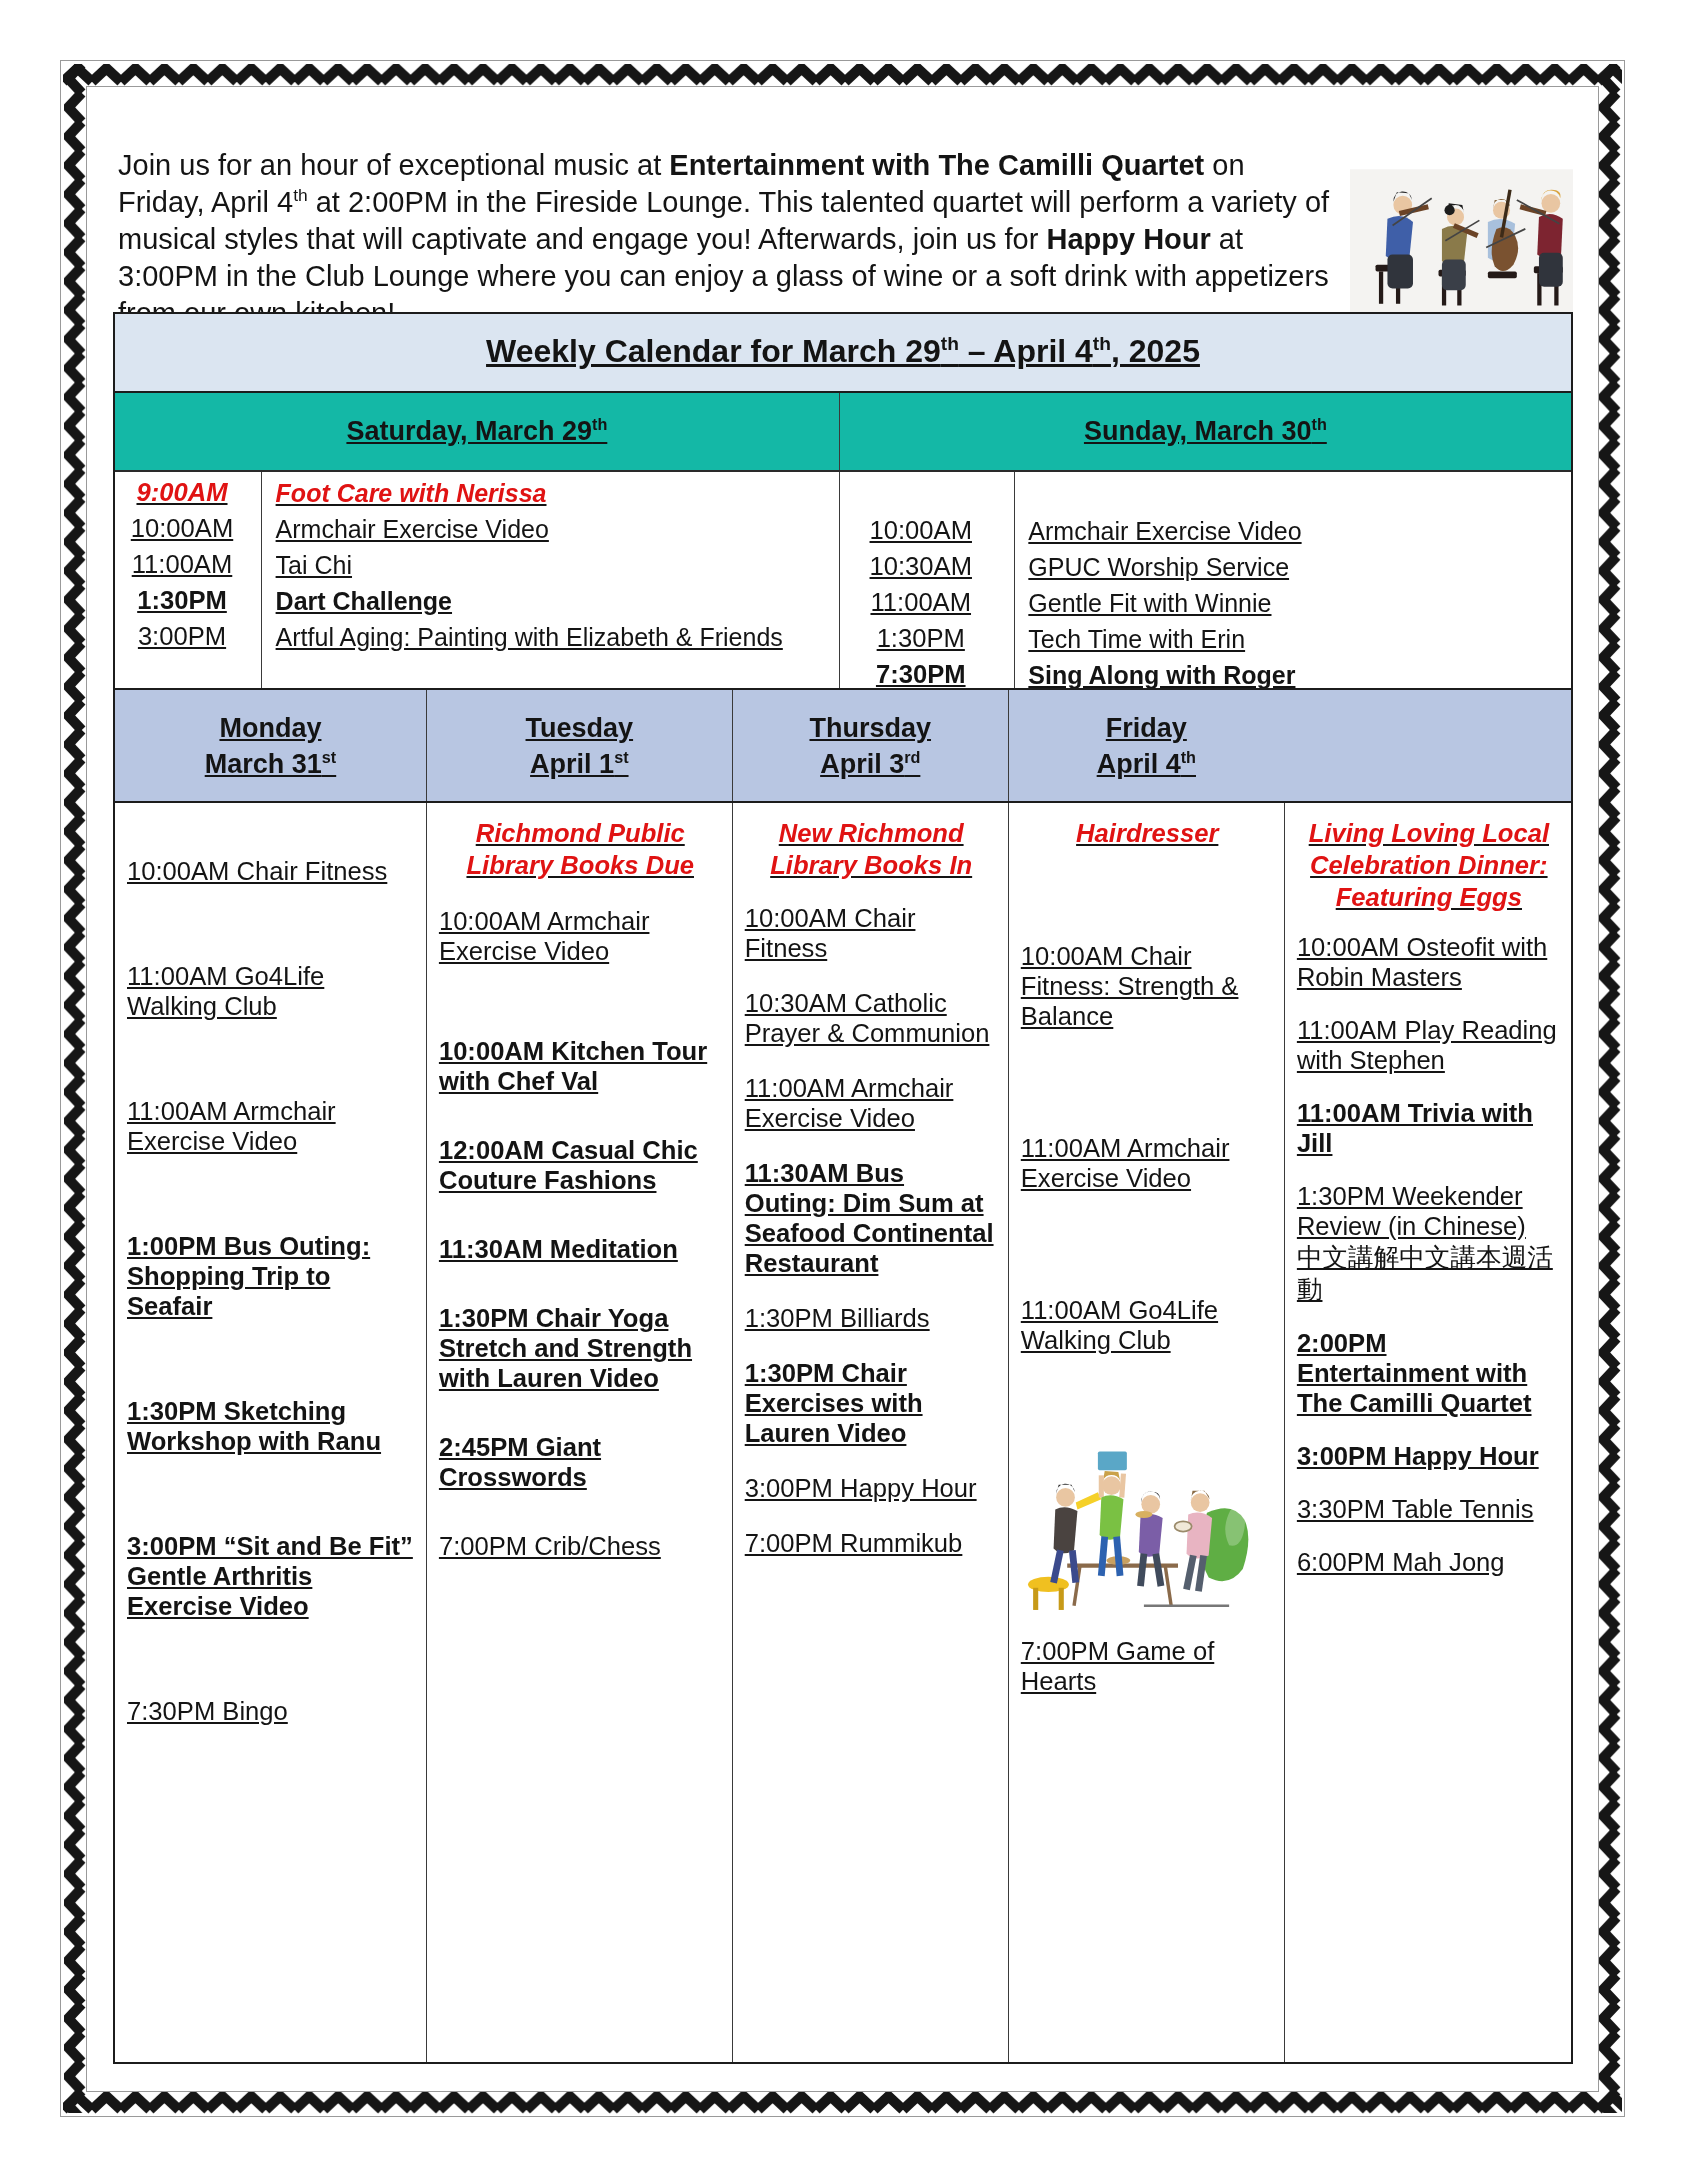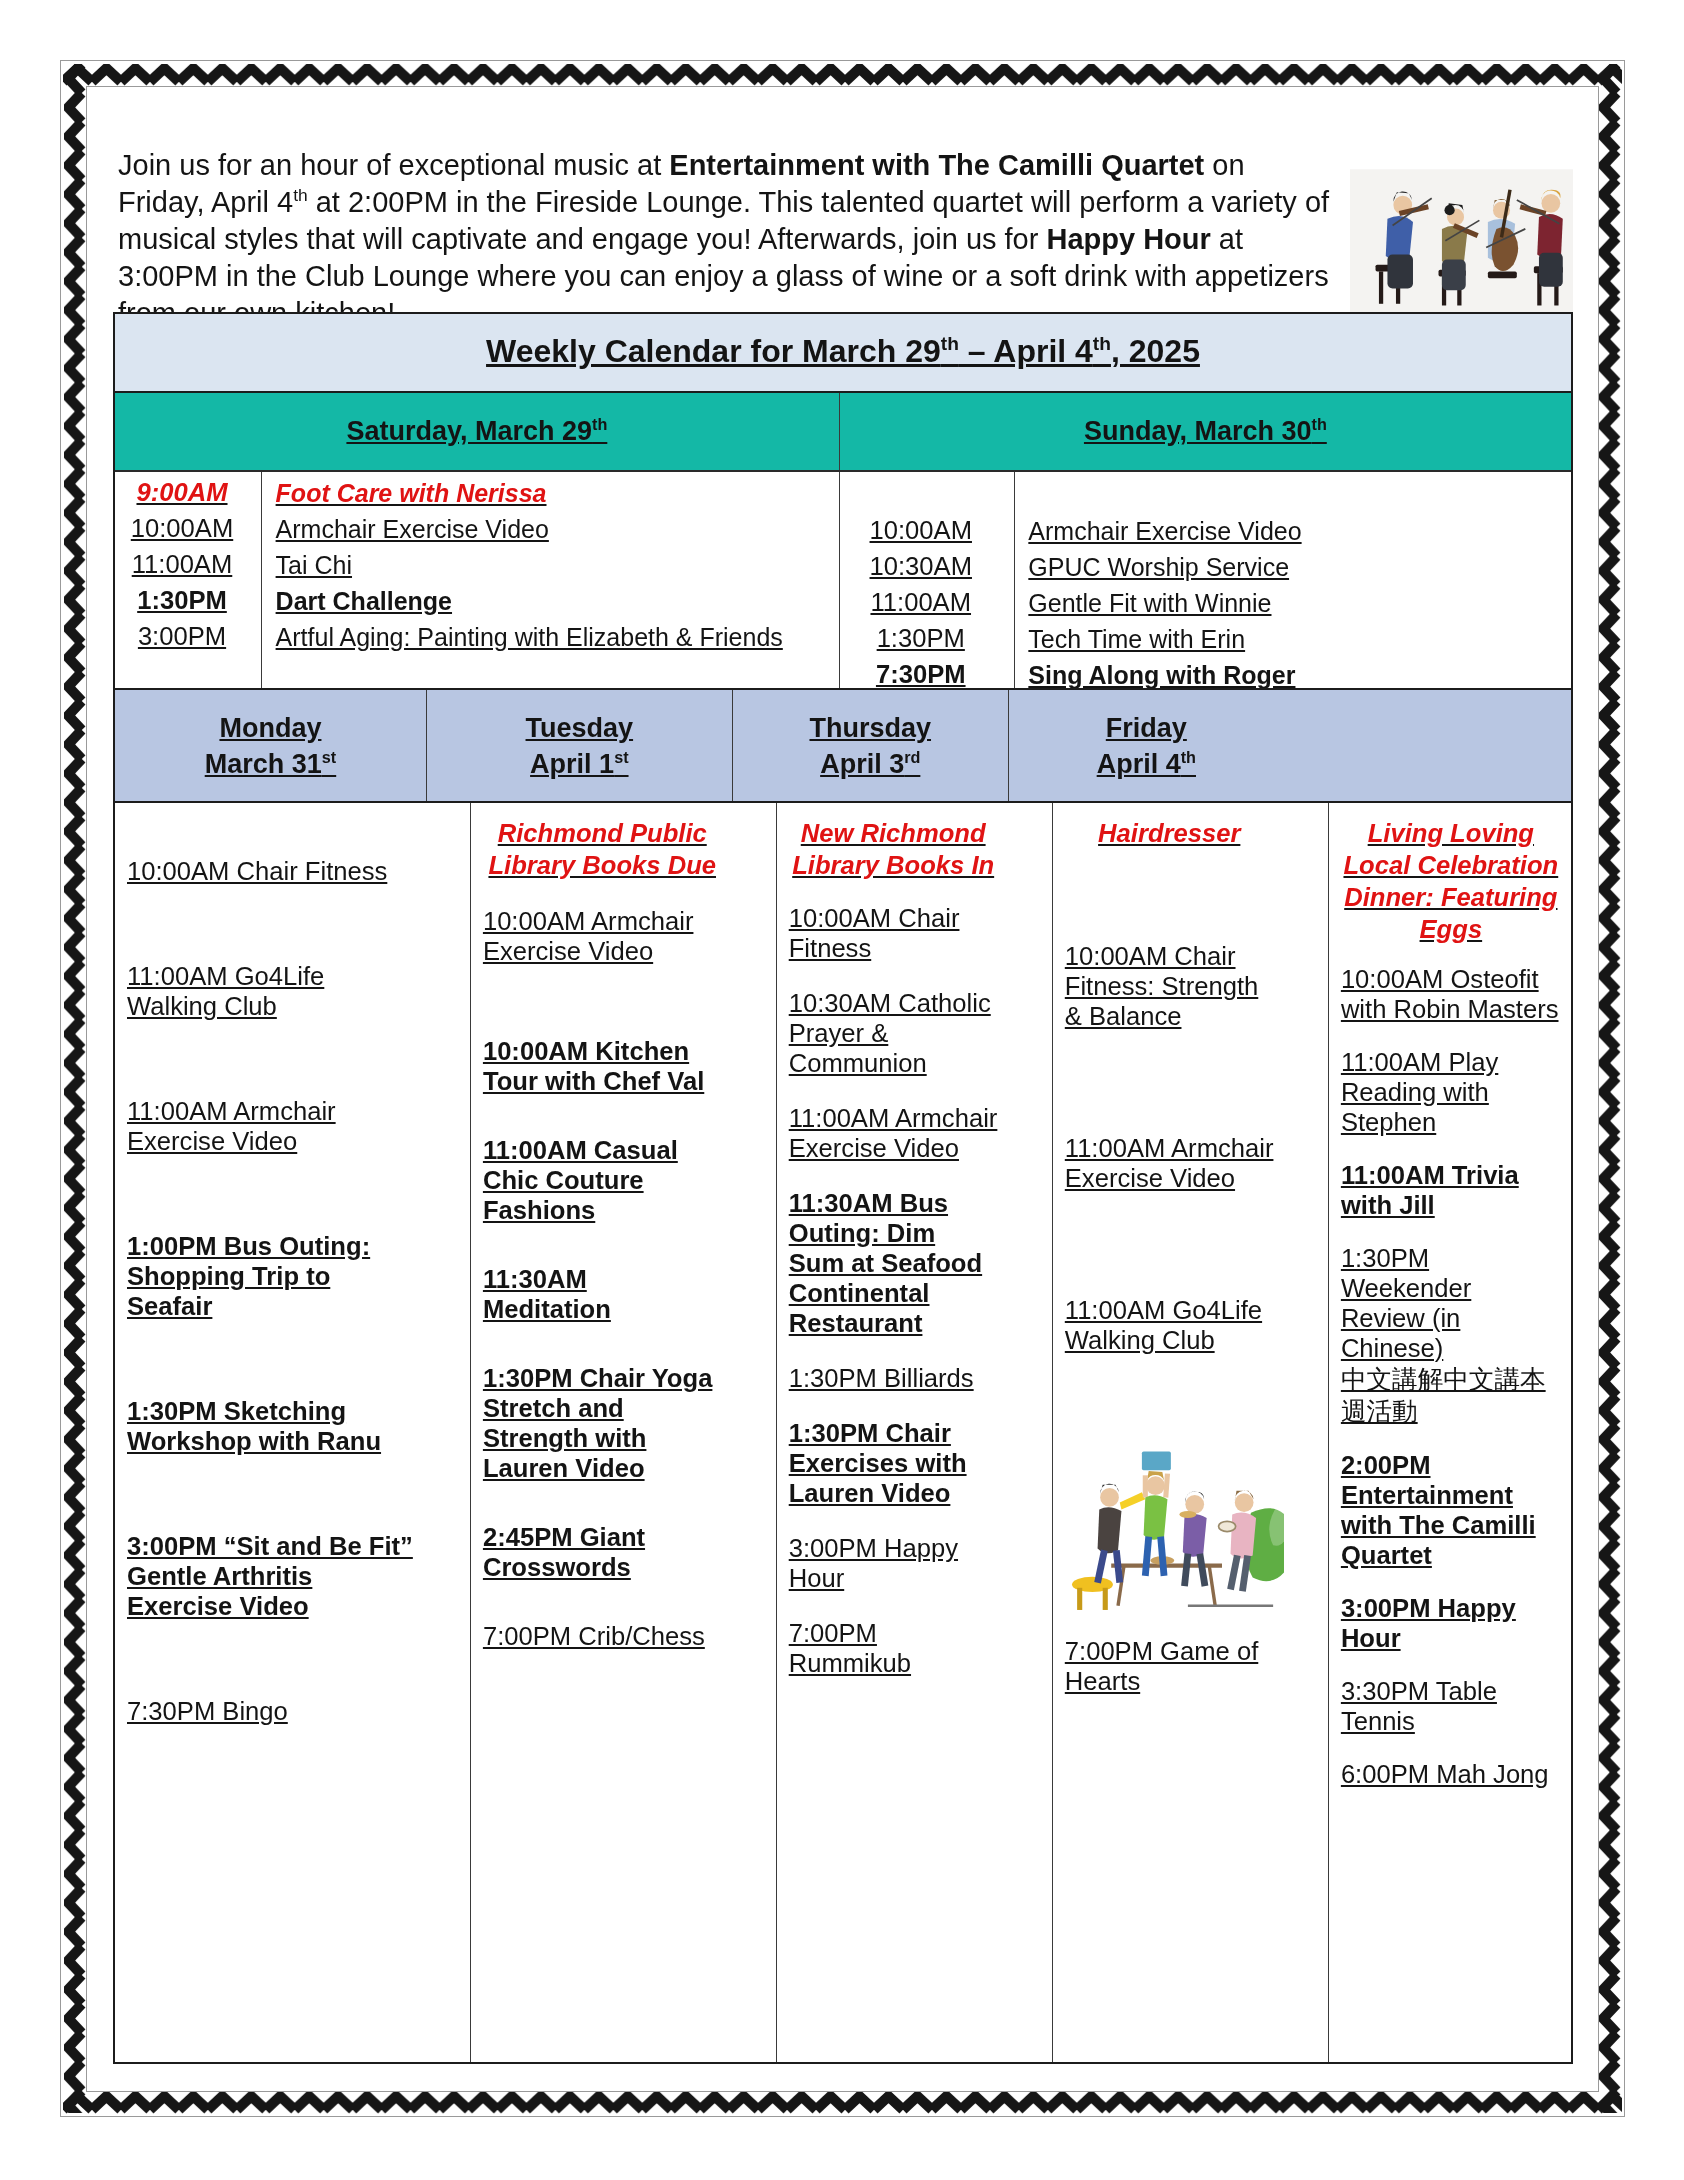--- a/index.html
+++ b/index.html
@@ -45,21 +45,21 @@
   .t-cell{height:36px;line-height:34px;font-size:25.6px;text-align:center;padding-right:12px;}
   .e-cell{min-height:36px;line-height:32px;font-size:25px;padding-top:1.7px;box-sizing:border-box;}
 
   .wd-head{display:grid;grid-template-columns:366fr 360fr 325fr 325fr 338fr;
            background:#b8c6e2;border-bottom:2.6px solid #1c1c1c;height:111px;flex:0 0 auto;}
   .wd-head-cell{font-size:27px;font-weight:700;text-align:center;
                 display:flex;flex-direction:column;justify-content:center;line-height:36px;}
   .wd-head-cell + .wd-head-cell{border-left:1.7px solid #3a3a3a;}
   .wd-body{display:grid;grid-template-columns:366fr 360fr 325fr 325fr 338fr;flex:1 1 auto;}
   .wd-col{padding:8.5px 10.2px 0 12px;overflow:hidden;box-sizing:border-box;}
-  .wd-col + .wd-col{border-left:1.7px solid #3a3a3a;margin-left:44px;}
+  .wd-col + .wd-col{border-left:1.7px solid #3a3a3a;}
 
   .red-head{color:#e01313;font-weight:700;font-style:italic;font-size:25.6px;
             text-align:center;line-height:32px;margin:5.1px 0 25.6px 0;}
   .evt{font-size:25.6px;line-height:30px;margin-bottom:29px;}
   .evt.bold{font-weight:700;}
   .t-cell.bold,.e-cell.bold{font-weight:700;}
   .t-cell.red,.e-cell.red{color:#e01313;font-weight:700;font-style:italic;}
   .cjk{font-size:25.6px;line-height:32px;}
 
   .col-monday{padding-top:53px;}
@@ -241,21 +241,21 @@
             <div class="evt bold">1:30PM Sketching Workshop with Ranu</div>
             <div class="evt bold">3:00PM “Sit and Be Fit” Gentle Arthritis Exercise Video</div>
             <div class="evt">7:30PM Bingo</div>
           </div>
       </div>
       <div class="wd-col col-tuesday">
         <div class="red-head">Richmond Public Library Books Due</div>
         <div>
             <div class="evt">10:00AM Armchair Exercise Video</div>
             <div class="evt bold">10:00AM Kitchen Tour with Chef Val</div>
-            <div class="evt bold">11:00AM Casual Chic Couture Fashions</div>
+            <div class="evt bold">12:00AM Casual Chic Couture Fashions</div>
             <div class="evt bold">11:30AM Meditation</div>
             <div class="evt bold">1:30PM Chair Yoga Stretch and Strength with Lauren Video</div>
             <div class="evt bold">2:45PM Giant Crosswords</div>
             <div class="evt">7:00PM Crib/Chess</div>
           </div>
       </div>
       <div class="wd-col col-wednesday">
         <div class="red-head">New Richmond Library Books In</div>
         <div>
             <div class="evt">10:00AM Chair Fitness</div>

